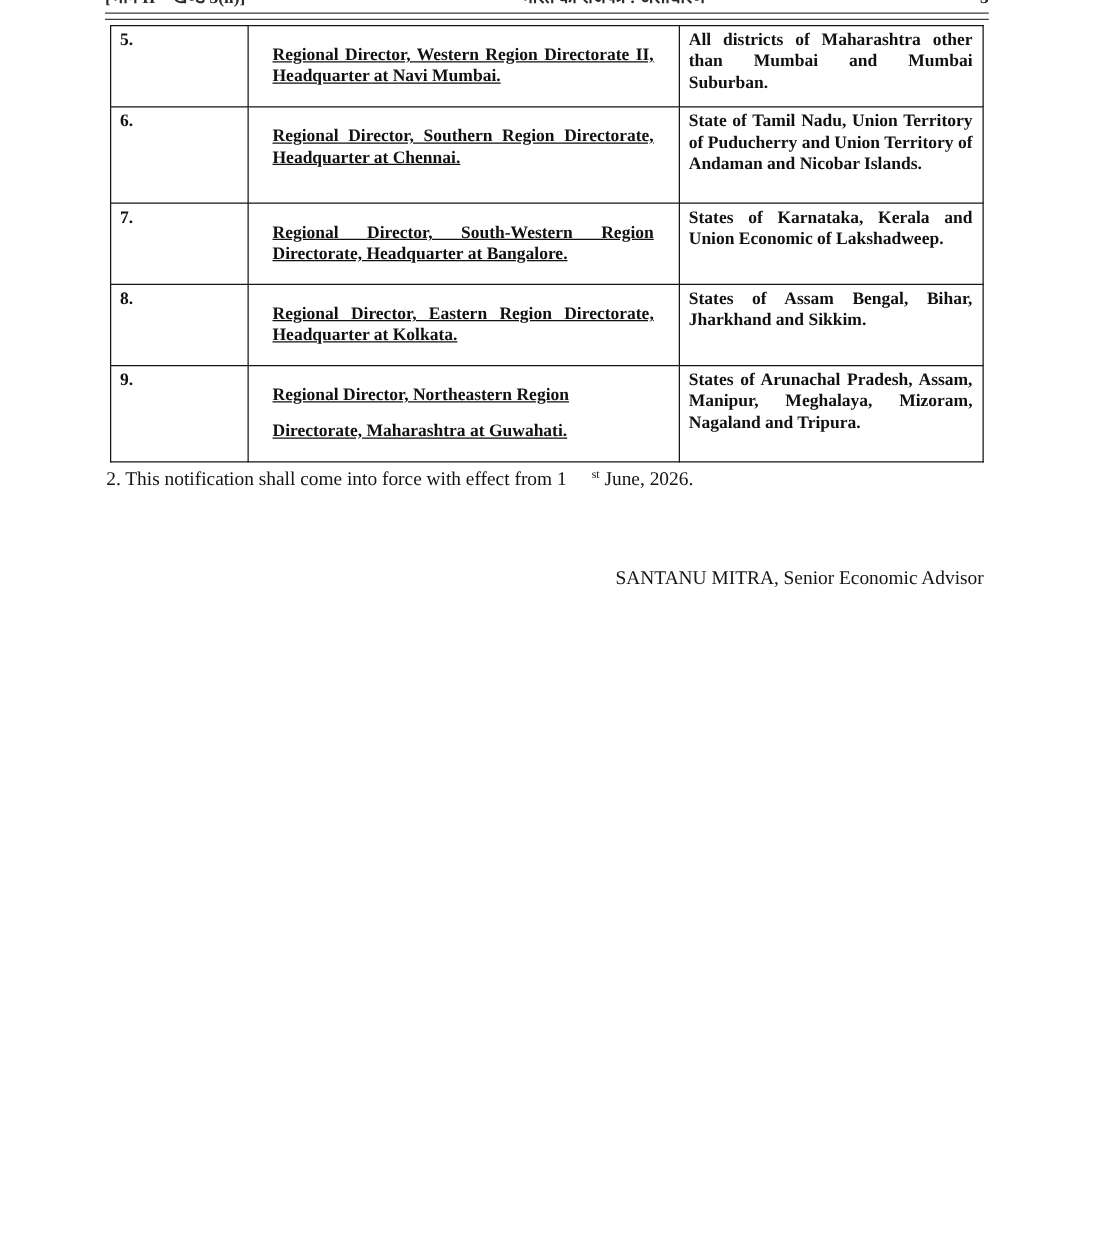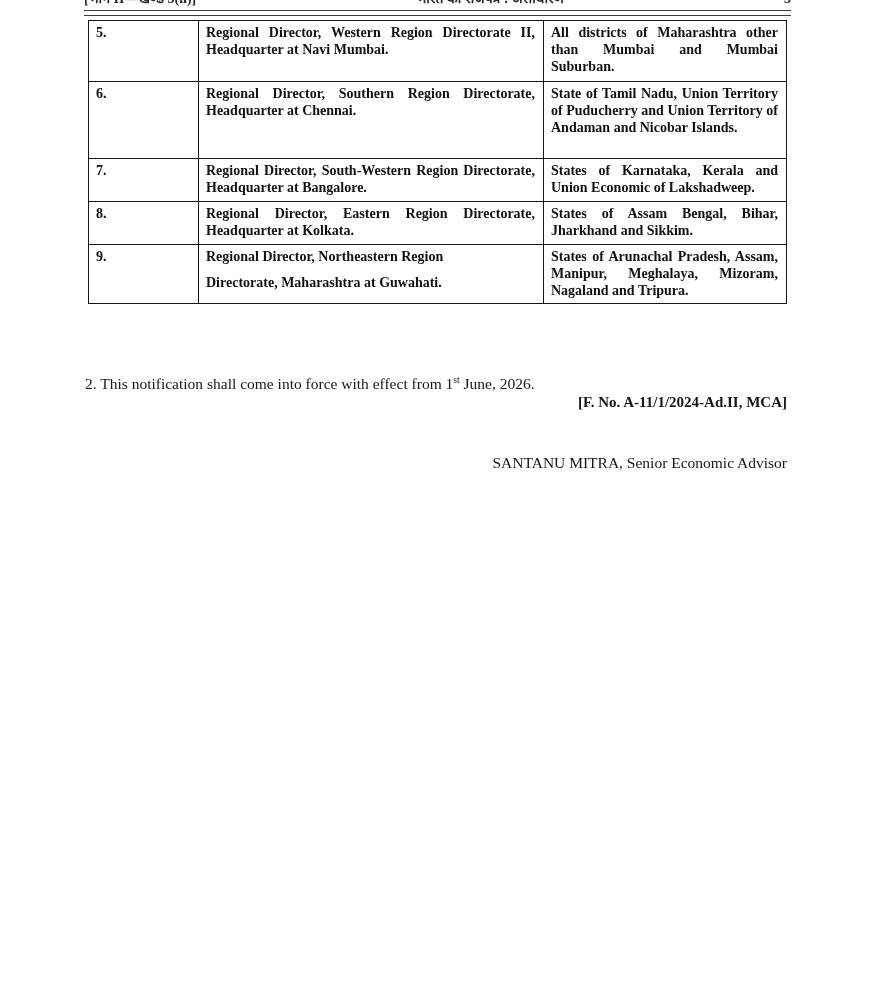--- a/index.html
+++ b/index.html
@@ -39,27 +39,27 @@
     border:1.5px solid #161616;
     vertical-align:top;
     font-weight:bold;
     font-size:14px;line-height:17px;
     padding:3px 8px 3px 7px;
     color:#111111;
   }
   td.c-sno{padding-left:8px;text-align:left;}
   td.c-office{text-align:justify;text-justify:inter-word;}
   td.c-juris{text-align:justify;text-justify:inter-word;margin-left:30px;}
-  .op{margin:0;}
+  .op{margin:12px;text-decoration:underline;}
   .op + .op{margin-top:9px;}
   .op:empty{display:none;}
   
   .fx{position:absolute;font-size:15.5px;line-height:20px;color:#151515;}
   .f-para{left:85px;top:374px;}
-  .f-para sup{font-size:9.5px;line-height:0;vertical-align:super;}
+  .f-para sup{font-size:9.5px;line-height:0;vertical-align:super;margin-left:20px;}
   .f-fileno{right:88px;top:392px;font-weight:bold;font-size:15px;}
   .f-sign{right:88px;top:417px;margin-top:36px;}
 </style>
 </head>
 <body>
 
 <div class="page">
 
   <div class="page-top">
     <div class="page-top-inner">
@@ -118,17 +118,16 @@
         </td>
         <td class="c-juris">States of Arunachal Pradesh, Assam, Manipur, Meghalaya, Mizoram, Nagaland and Tripura.</td>
       </tr>
     </tbody>
   </table>
 
   <div class="fx f-para">
     <span>2. This notification shall come into force with effect from 1</span><sup>st</sup><span> June, 2026.</span>
   </div>
 
-  <div class="fx f-fileno">[F. No. A-11/1/2024-Ad.II, MCA]</div>
 
   <div class="fx f-sign">SANTANU MITRA, Senior Economic Advisor</div>
 
 </div>
 
 </body></html>

